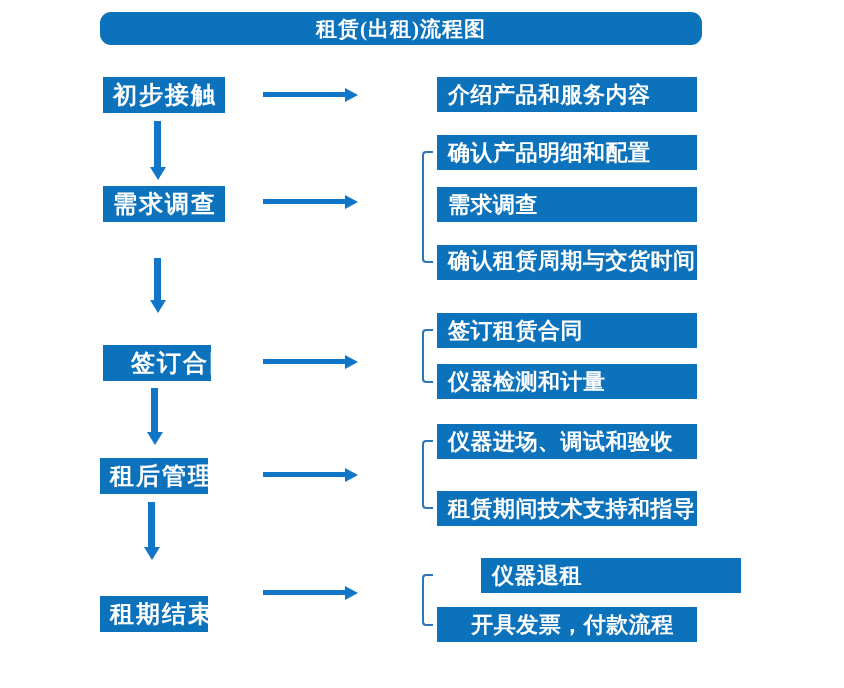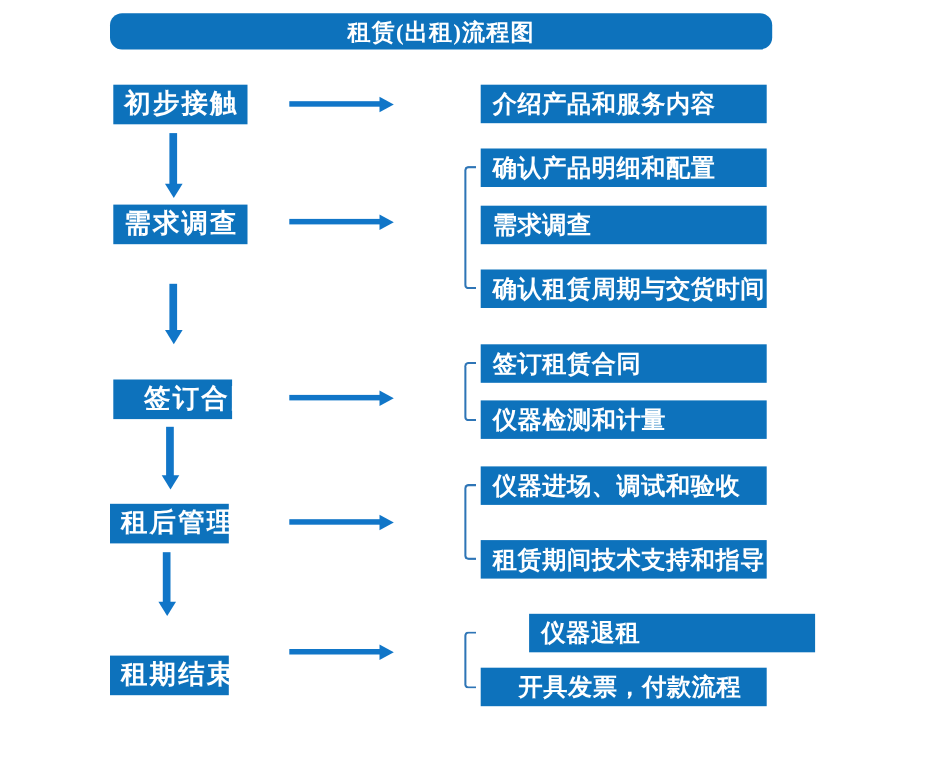--- a/index.html
+++ b/index.html
@@ -110,21 +110,21 @@
 
   <div class="detail" style="top:77px;">
     <span>介绍产品和服务内容</span>
   </div>
   <div class="detail" style="top:135px;">
     <span>确认产品明细和配置</span>
   </div>
   <div class="detail" style="top:187px;">
     <span>需求调查</span>
   </div>
-  <div class="detail" style="top:245px;">
+  <div class="detail" style="top:245px;font-family:Liberation Mono, monospace;">
     <span>确认租赁周期与交货时间</span>
   </div>
   <div class="detail" style="top:313px;">
     <span>签订租赁合同</span>
   </div>
   <div class="detail" style="top:364px;">
     <span>仪器检测和计量</span>
   </div>
   <div class="detail" style="top:424px;">
     <span>仪器进场、调试和验收</span>

